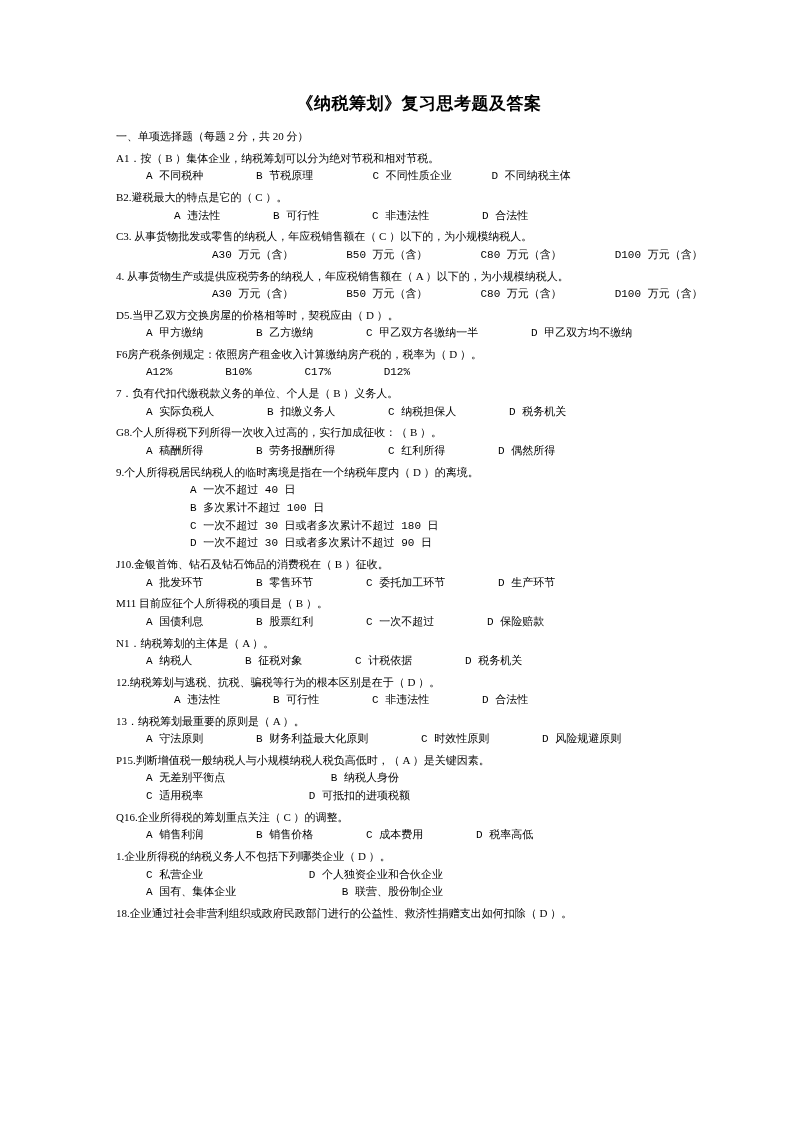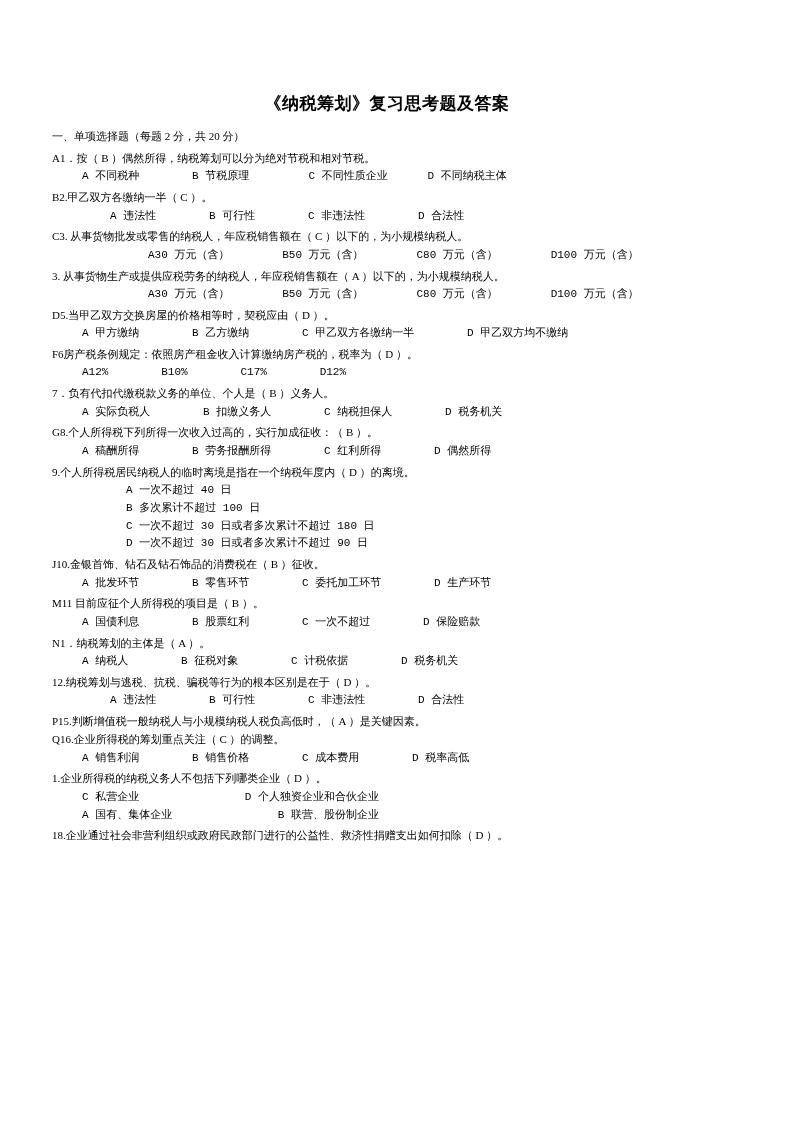--- a/index.html
+++ b/index.html
@@ -12,21 +12,21 @@
     height: 1123px;
     font-family: "Liberation Serif", "DejaVu Serif", serif;
     color: #000000;
     position: relative;
     overflow: hidden;
   }
   .page {
     width: 794px;
     height: 849px;
     box-sizing: border-box;
-    padding: 92px 72px 40px 52px;
+    padding: 92px 72px 40px 116px;
     position: relative;
   }
   .doc-title {
     text-align: center;
     font-size: 17px;
     font-weight: bold;
     letter-spacing: 0.5px;
     margin: 0 0 14px 0;
     font-family: "Liberation Serif", "DejaVu Serif", serif;
   }
@@ -65,33 +65,33 @@
 <body>
 
 <div class="page">
 
   <h1 class="doc-title">《纳税筹划》复习思考题及答案</h1>
 
   <div class="section-head">一、单项选择题（每题 2 分，共 20 分）</div>
 
   <div id="questions">
       <div class="block">
-        <div class="q q-stem">A1．按（ B ）偶然所得，纳税筹划可以分为绝对节税和相对节税。</div>
+        <div class="q q-stem">A1．按（ B ）集体企业，纳税筹划可以分为绝对节税和相对节税。</div>
         <div class="opts indent1"><span class="opt-line">A 不同税种        B 节税原理         C 不同性质企业      D 不同纳税主体</span></div>
       </div>
       <div class="block">
-        <div class="q q-stem">B2.甲乙双方各缴纳一半（ C ）。</div>
+        <div class="q q-stem">B2.避税最大的特点是它的（ C ）。</div>
         <div class="opts indent2"><span class="opt-line">A 违法性        B 可行性        C 非违法性        D 合法性</span></div>
       </div>
       <div class="block">
         <div class="q q-stem">C3. 从事货物批发或零售的纳税人，年应税销售额在（ C ）以下的，为小规模纳税人。</div>
         <div class="opts indent3"><span class="opt-line">A30 万元（含）        B50 万元（含）        C80 万元（含）        D100 万元（含）</span></div>
       </div>
       <div class="block">
-        <div class="q q-stem">3. 从事货物生产或提供应税劳务的纳税人，年应税销售额在（ A ）以下的，为小规模纳税人。</div>
+        <div class="q q-stem">4. 从事货物生产或提供应税劳务的纳税人，年应税销售额在（ A ）以下的，为小规模纳税人。</div>
         <div class="opts indent3"><span class="opt-line">A30 万元（含）        B50 万元（含）        C80 万元（含）        D100 万元（含）</span></div>
       </div>
       <div class="block">
         <div class="q q-stem">D5.当甲乙双方交换房屋的价格相等时，契税应由（ D ）。</div>
         <div class="opts indent1"><span class="opt-line">A 甲方缴纳        B 乙方缴纳        C 甲乙双方各缴纳一半        D 甲乙双方均不缴纳</span></div>
       </div>
       <div class="block">
         <div class="q q-stem">F6房产税条例规定：依照房产租金收入计算缴纳房产税的，税率为（ D ）。</div>
         <div class="opts indent1"><span class="opt-line">A12%        B10%        C17%        D12%</span></div>
       </div>
@@ -117,21 +117,26 @@
       </div>
       <div class="block">
         <div class="q q-stem">N1．纳税筹划的主体是（ A ）。</div>
         <div class="opts indent1"><span class="opt-line">A 纳税人        B 征税对象        C 计税依据        D 税务机关</span></div>
       </div>
       <div class="block">
         <div class="q q-stem">12.纳税筹划与逃税、抗税、骗税等行为的根本区别是在于（ D ）。</div>
         <div class="opts indent2"><span class="opt-line">A 违法性        B 可行性        C 非违法性        D 合法性</span></div>
       </div>
       <div class="block">
+        <div class="q q-stem">13．纳税筹划最重要的原则是（ A ）。</div>
+        <div class="opts indent1"><span class="opt-line">A 守法原则        B 财务利益最大化原则        C 时效性原则        D 风险规避原则</span></div>
+      </div>
+      <div class="block">
         <div class="q q-stem">P15.判断增值税一般纳税人与小规模纳税人税负高低时，（ A ）是关键因素。</div>
+        <div class="opts indent1"><span class="opt-line">A 无差别平衡点                B 纳税人身份</span><span class="opt-line">C 适用税率                D 可抵扣的进项税额</span></div>
       </div>
       <div class="block">
         <div class="q q-stem">Q16.企业所得税的筹划重点关注（ C ）的调整。</div>
         <div class="opts indent1"><span class="opt-line">A 销售利润        B 销售价格        C 成本费用        D 税率高低</span></div>
       </div>
       <div class="block">
         <div class="q q-stem">1.企业所得税的纳税义务人不包括下列哪类企业（ D ）。</div>
         <div class="opts indent1"><span class="opt-line">C 私营企业                D 个人独资企业和合伙企业</span><span class="opt-line">A 国有、集体企业                B 联营、股份制企业</span></div>
       </div>
       <div class="block">

